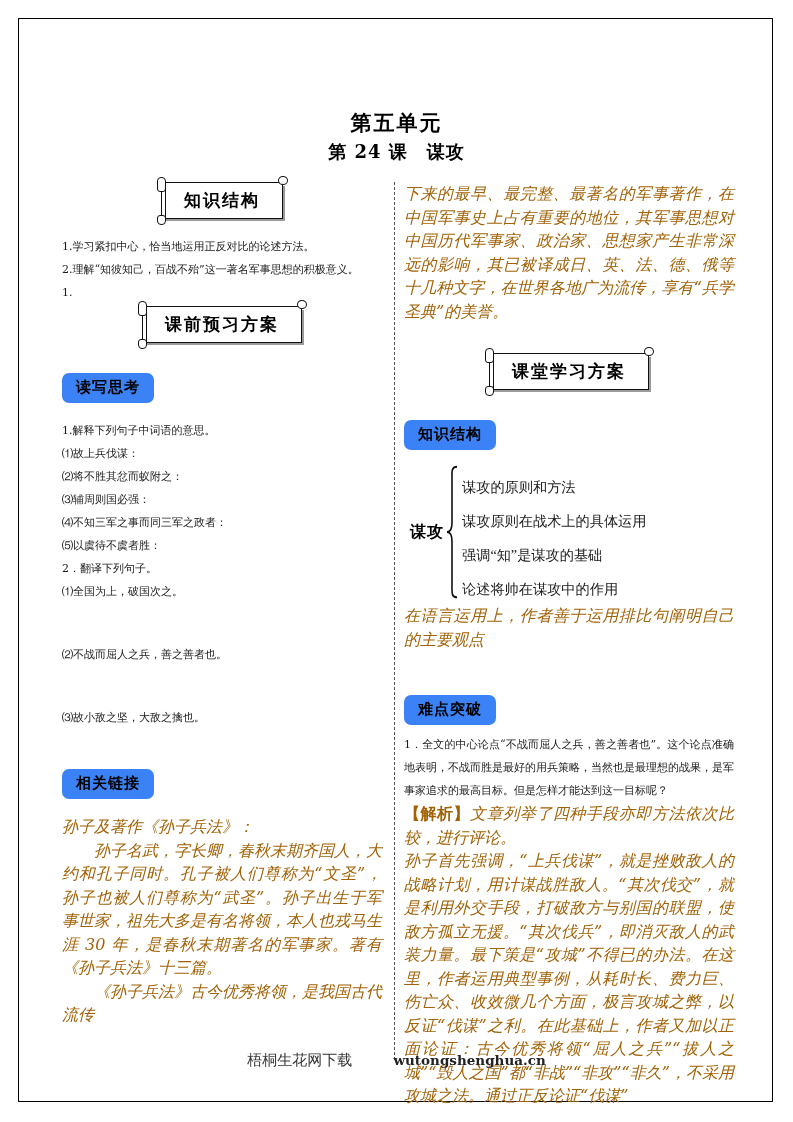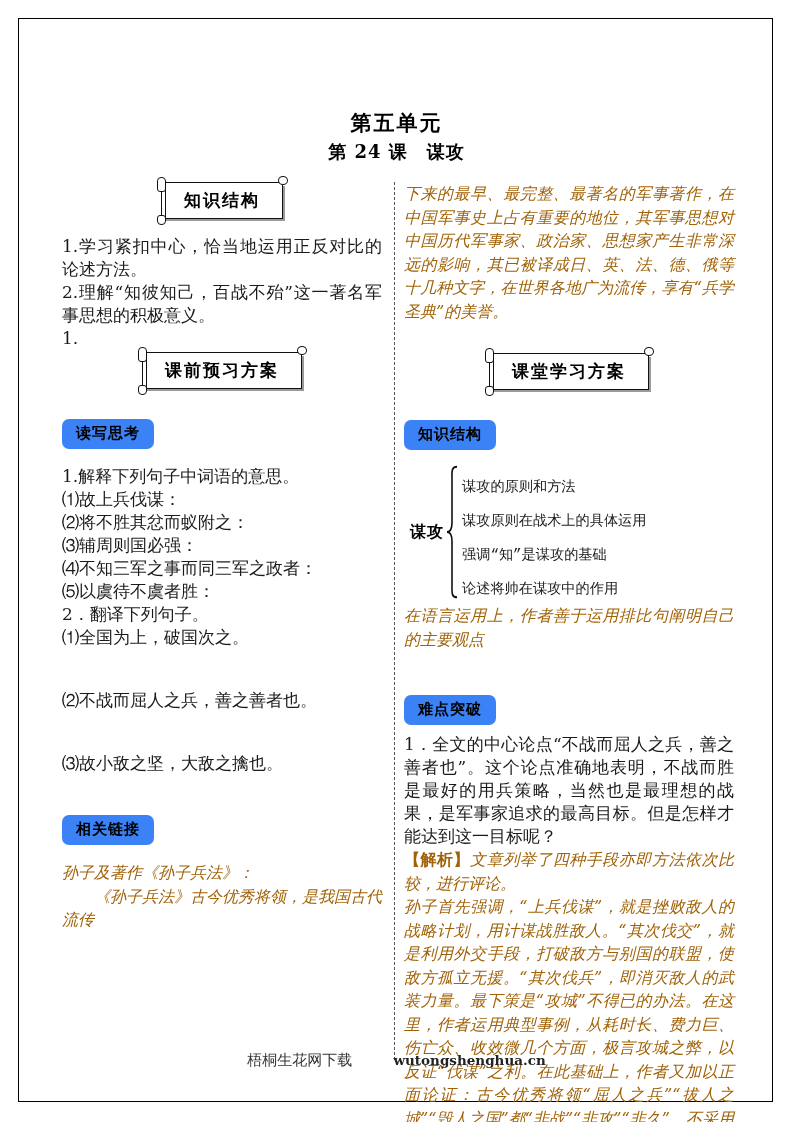--- a/index.html
+++ b/index.html
@@ -161,21 +161,21 @@
     font-family: "DejaVu Sans", "Liberation Sans", sans-serif;
     font-weight: bold;
     font-size: 15px;
     letter-spacing: 1px;
     color: #000;
   }
 
   
   .song {
     font-family: "DejaVu Serif", "Liberation Serif", serif;
-    font-size: 17px;
+    font-size: 11px;
     line-height: 23px;
     color: #1a1a1a;
     text-align: justify;
   }
   .kai {
     font-family: "DejaVu Serif", "Liberation Serif", serif;
     font-style: italic;
     font-size: 16px;
     line-height: 23.5px;
     color: #a16207;
@@ -215,21 +215,21 @@
     position: relative;
     margin-right: 4px;
   }
   .brace svg { display: block; height: 100%; width: 12px; }
   .struct-items {
     display: flex;
     flex-direction: column;
     justify-content: center;
   }
   .struct-item {
-    font-family: Liberation Mono, monospace;
+    font-family: Liberation Serif, serif;
     font-size: 14.2px;
     line-height: 22px;
     white-space: nowrap;
     color: #1a1a1a;
     margin-top: 12px;
   }
 
   
   #footer {
     position: absolute;
@@ -321,20 +321,21 @@
     <p class="song tight">⑶故小敌之坚，大敌之擒也。</p>
     <div class="answer-space"></div>
 
     <div>
       <span class="chip">相关链接</span>
     </div>
 
     <div class="gap-m"></div>
 
     <p class="kai tight">孙子及著作《孙子兵法》：</p>
+    <p class="kai tight indent2">孙子名武，字长卿，春秋末期齐国人，大约和孔子同时。孔子被人们尊称为“文圣”，孙子也被人们尊称为“武圣”。孙子出生于军事世家，祖先大多是有名将领，本人也戎马生涯 30 年，是春秋末期著名的军事家。著有《孙子兵法》十三篇。</p>
     <p class="kai tight indent2">《孙子兵法》古今优秀将领，是我国古代流传</p>
   </div>
 
   <div id="col-divider"></div>
 
   <div id="col-right">
 
     <p class="kai tight">下来的最早、最完整、最著名的军事著作，在中国军事史上占有重要的地位，其军事思想对中国历代军事家、政治家、思想家产生非常深远的影响，其已被译成日、英、法、德、俄等十几种文字，在世界各地广为流传，享有“兵学圣典”的美誉。</p>
 
     <div class="gap-l"></div>

